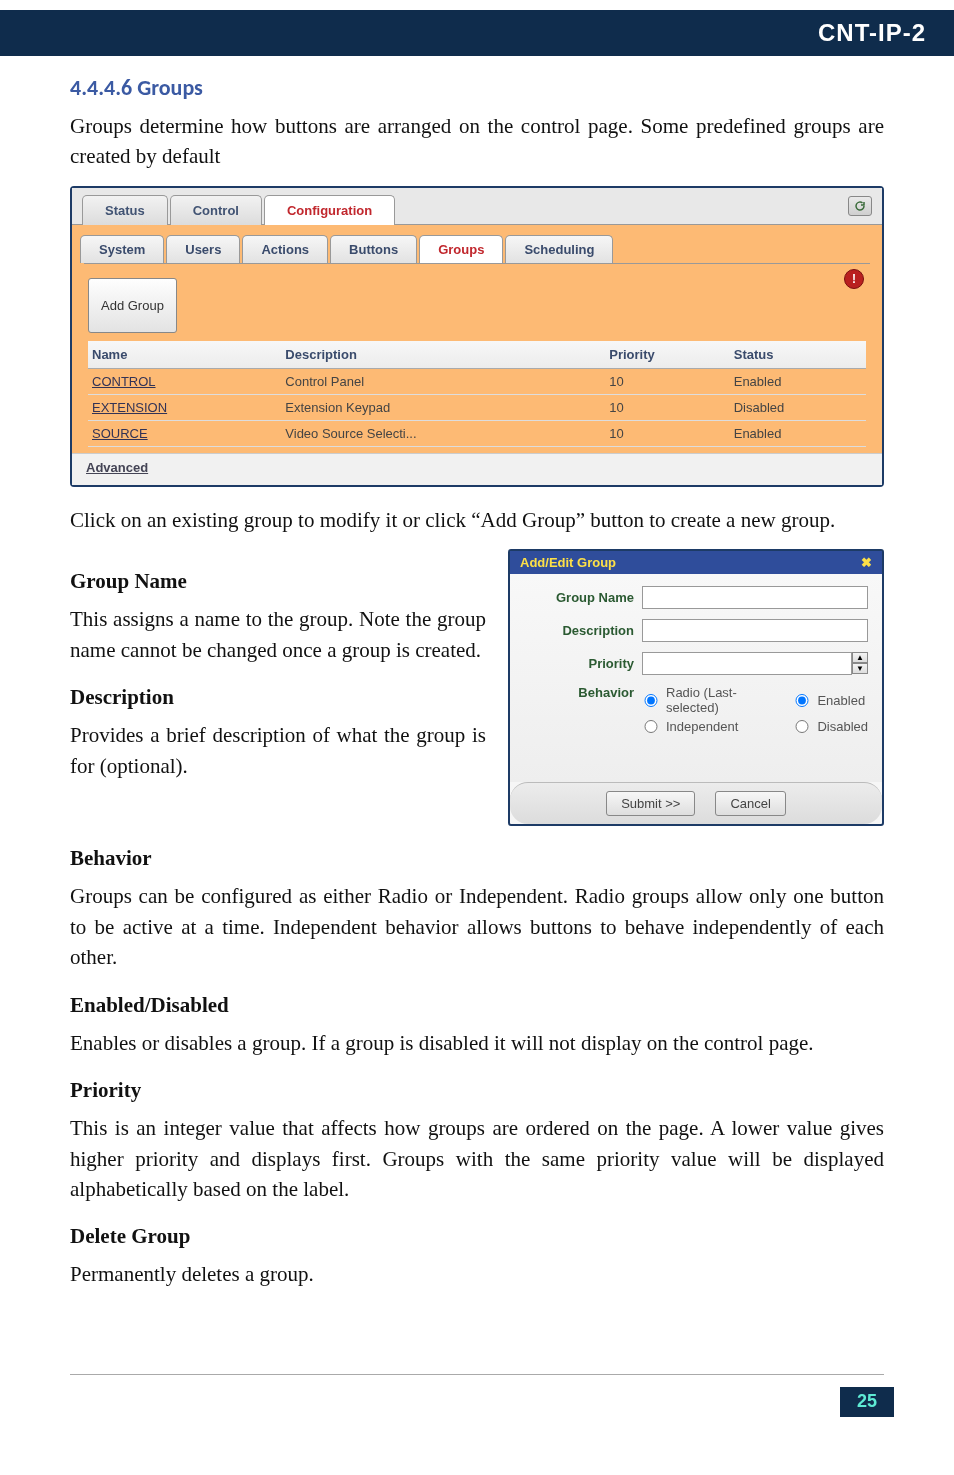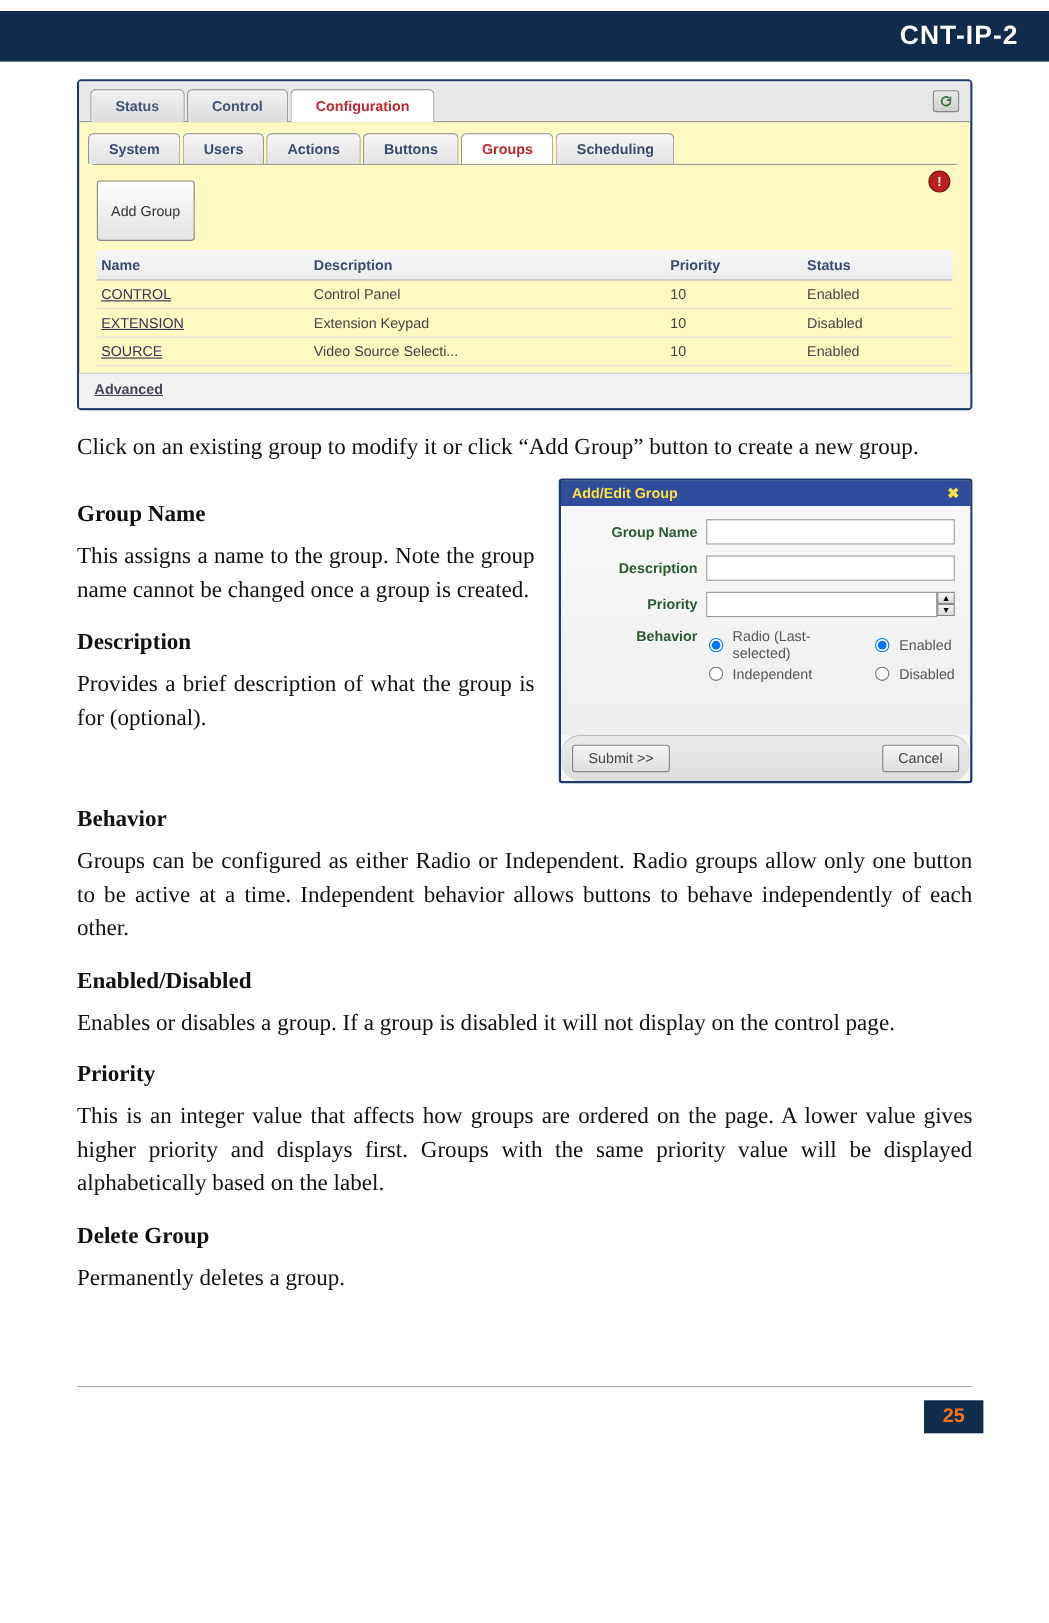--- a/index.html
+++ b/index.html
@@ -59,21 +59,21 @@
     font-weight: 700;
     margin: 20px 0 6px 0;
   }
 
   
   .panel {
     font-family: Arial, Helvetica, sans-serif;
     font-size: 13px;
     border: 2px solid #1d3b66;
     border-radius: 4px;
-    background: #fef9c3;
+    background: #fdba74;
     margin: 6px 0 18px 0;
     position: relative;
   }
   .topTabs {
     display: flex;
     align-items: flex-end;
     gap: 0;
     background: var(--panel-grey);
     border-bottom: 1px solid var(--tab-border);
     padding: 6px 10px 0 10px;
@@ -223,21 +223,21 @@
     padding:0;
   }
   .radGrid {
     display:grid; grid-template-columns: 18px auto 18px auto;
     gap: 4px 6px; align-items:center; color:#555;
   }
   .radGrid input[type=radio] { margin:0; }
   .dlg-foot {
     background: linear-gradient(#ececec,#dcdcdc);
     padding: 8px 10px;
-    display:flex; justify-content:space-between; gap:20px;
+    display:flex; justify-content:center; gap:20px;
     border-top:1px solid #bbb;
     border-radius:18px;
   }
   .dbtn {
     padding: 4px 14px;
     border:1px solid #888;
     border-radius:3px;
     background: linear-gradient(#f7f7f7,#dedede);
     color:#444;
     font-size:13px;
@@ -245,37 +245,39 @@
 
   
   .ftr-line {
     border-top: 1px solid #aaa;
     margin: 40px 70px 0 70px;
   }
   .page-num {
     margin: 12px 60px 26px auto;
     width: 54px; height: 30px;
     background: var(--band);
-    color:#f97316;
+    color:#5eead4;
     font-family: Arial, sans-serif;
     font-weight:700;
     font-size: 18px;
     display:flex; align-items:center; justify-content:center;
   }
 </style>
 </head>
 <body>
 
 <div class="top-band">
   <span>CNT-IP-2</span>
 </div>
 
 <div class="content">
 
-
+  <div class="sec-heading">4.4.4.6 Groups</div>
+
+  <p class="doc">Groups determine how buttons are arranged on the control page. Some predefined groups are created by default</p>
 
   <div class="panel">
     <div class="topTabs">
       <div class="topTab inactive">Status</div>
       <div class="topTab inactive">Control</div>
       <div class="topTab active">Configuration</div>
       <div class="refresh-btn">
         <svg viewBox="0 0 24 24">
           <path fill="none" stroke="#3a6b3a" stroke-width="3" d="M20 12a8 8 0 1 1-3-6.2M20 4v6h-6"></path>
         </svg>

